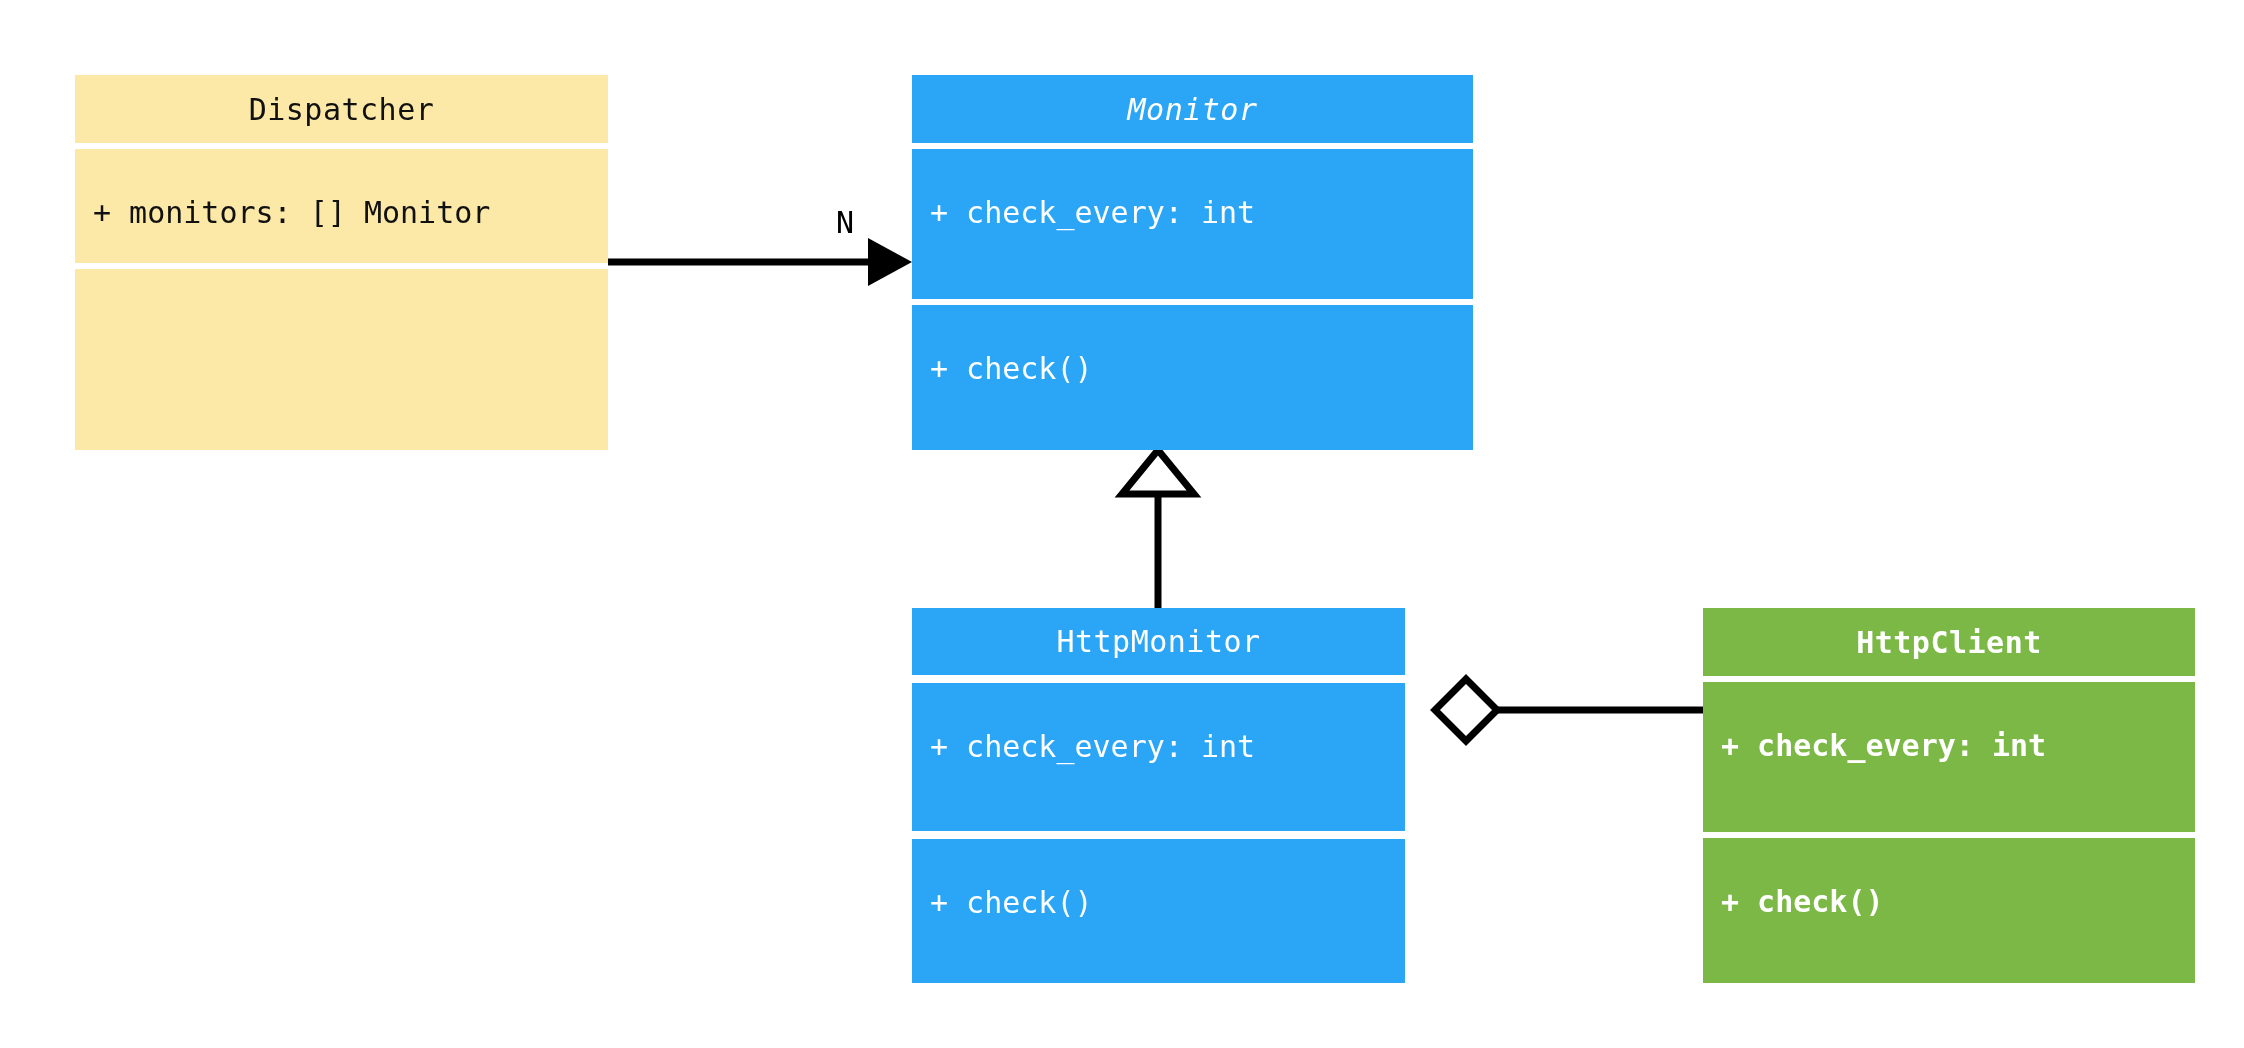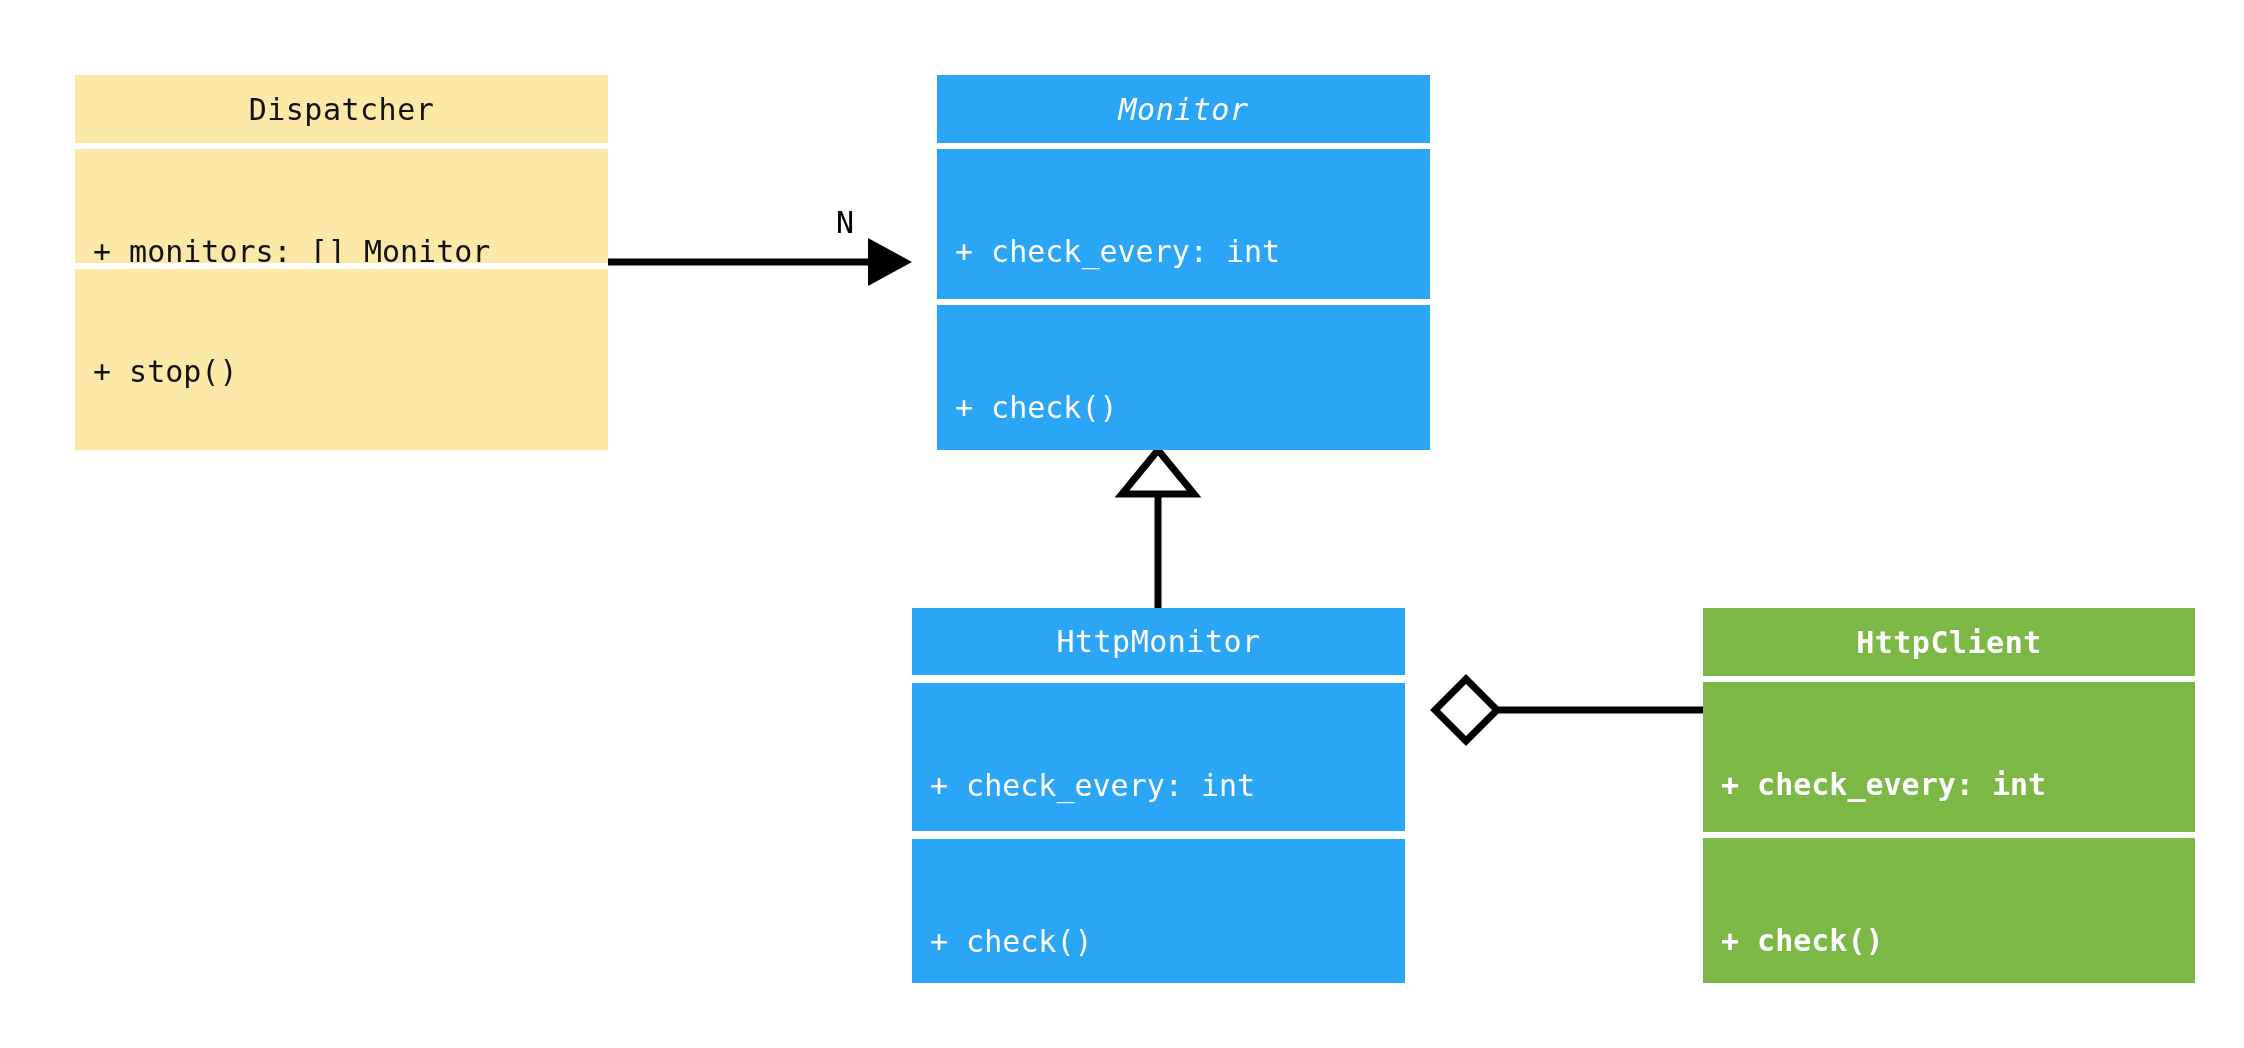--- a/index.html
+++ b/index.html
@@ -48,21 +48,20 @@
 
   .title-text {
     font-size: 30px;
     letter-spacing: 0.5px;
     white-space: pre;
   }
   .member {
     font-size: 30px;
     line-height: 1.18;
     white-space: pre;
-    margin-top: 39px;
   }
 
   
   .theme-yellow .compartment { background: #fce9a8; }
   .theme-yellow .title-text,
   .theme-yellow .member { color: #111111; }
 
   .theme-blue .compartment { background: #2ba6f7; }
   .theme-blue .title-text,
   .theme-blue .member { color: #ffffff; }
@@ -116,25 +115,24 @@
   <div class="edge-label" style="left:836px; top:205px;">N</div>
 
   <div class="uml-class theme-yellow" style="left:75px; top:75px; width:533px; height:429px;">
     <div class="compartment c-title" style="height:68px;">
       <span class="title-text">Dispatcher</span>
     </div>
     <div class="compartment c-body" style="height:114px;">
       <span class="member">+ monitors: [] Monitor</span>
     </div>
     <div class="compartment c-body" style="height:181px;">
-      <span class="member">+ stop()</span>
     </div>
   </div>
 
-  <div class="uml-class theme-blue" style="left:937px; top:75px; width:493px; height:375px;">
+  <div class="uml-class theme-blue" style="left:912px; top:75px; width:561px; height:375px;">
     <div class="compartment c-title" style="height:68px;">
       <span class="title-text abstract">Monitor</span>
     </div>
     <div class="compartment c-body" style="height:150px;">
       <span class="member">+ check_every: int</span>
     </div>
     <div class="compartment c-body" style="height:145px;">
       <span class="member">+ check()</span>
     </div>
   </div>

